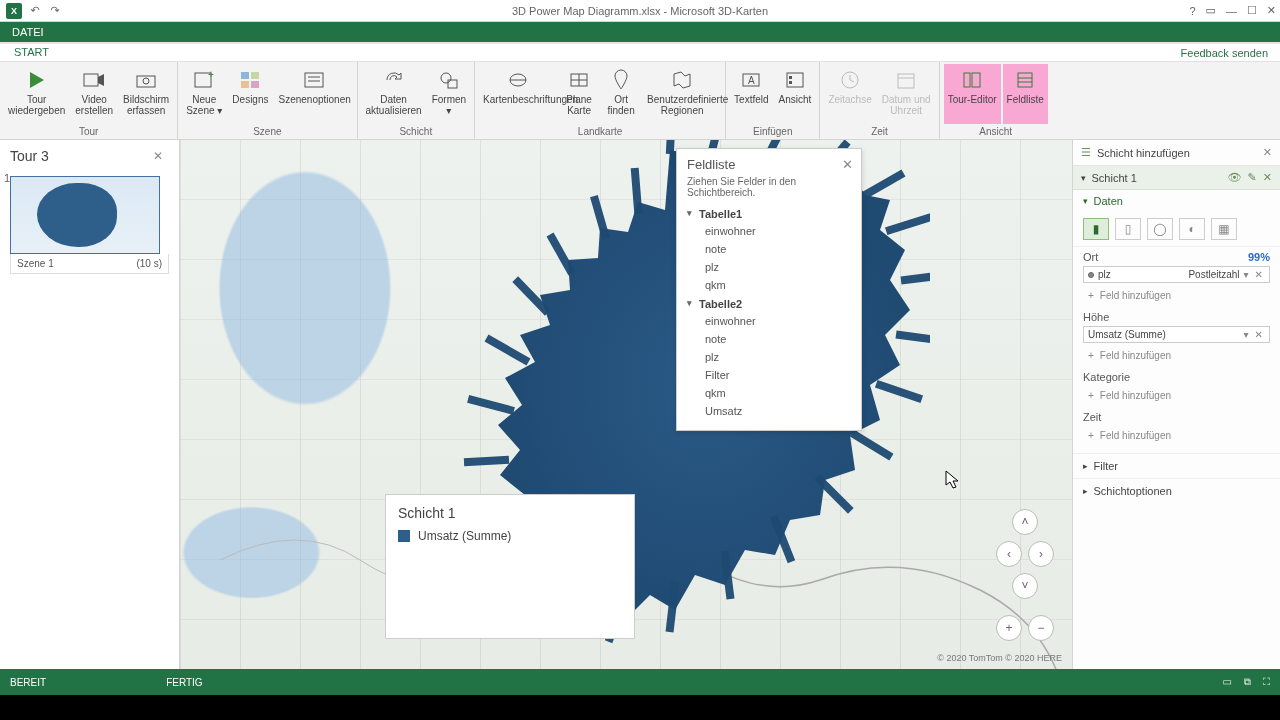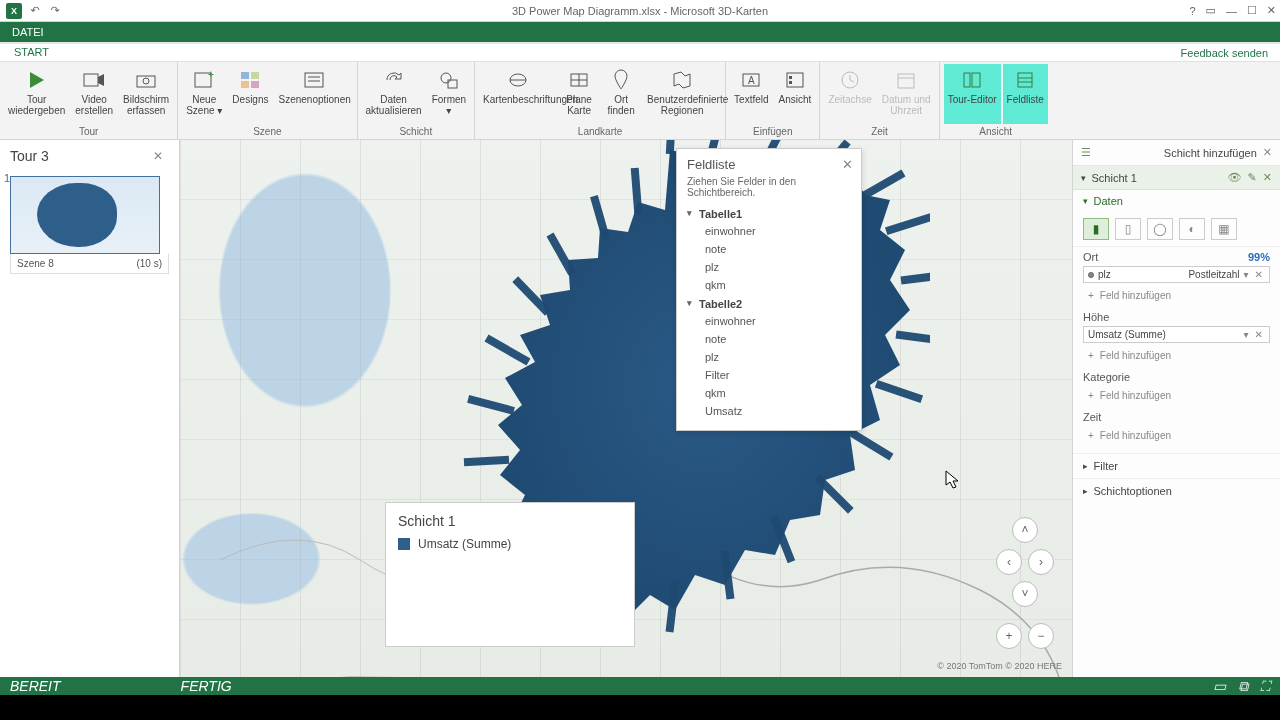--- a/index.html
+++ b/index.html
@@ -17,21 +17,21 @@
 .tab-file { background:#217346; color:#fff; font-size:11px; padding:4px 12px; cursor:pointer;}
 .tab-start { font-size:11px; padding:4px 14px; color:#217346; border-bottom:2px solid #217346; cursor:pointer;}
 .ribbon { height:78px; background:#f3f3f3; border-bottom:1px solid #d4d4d4; display:flex;}
 .ribbon-group { border-right:1px solid #d4d4d4; display:flex; flex-direction:column; padding:2px 4px 0 4px;}
 .ribbon-group .items { display:flex; flex:1; gap:2px;}
 .ribbon-group .label { text-align:center; font-size:10px; color:#666; padding:2px 0;}
 .ribbon-btn { display:flex; flex-direction:column; align-items:center; justify-content:flex-start; padding:2px 4px; cursor:pointer; min-width:36px;}
 .ribbon-btn .icon { width:32px; height:28px; display:flex; align-items:center; justify-content:center; color:#505050;}
 .ribbon-btn .txt { font-size:10px; color:#444; text-align:center; line-height:11px; max-width:70px; white-space:pre-line;}
 .ribbon-btn.disabled .icon, .ribbon-btn.disabled .txt { color:#bbb;}
-.ribbon-btn.active { background:#5eead4;}
+.ribbon-btn.active { background:#f9a8d4;}
 .workspace { flex:1; display:flex; min-height:0; position:relative;}
 .tour-pane { width:180px; border-right:1px solid #d4d4d4; background:#fff; display:flex; flex-direction:column;}
 .tour-pane .hdr { display:flex; justify-content:space-between; align-items:center; padding:8px 16px 4px 10px; font-size:14px; color:#444;}
 .tour-pane .hdr .close {cursor:pointer;color:#888;font-size:12px;}
 .scene-thumb { margin:8px 10px; position:relative;}
 .scene-thumb .num { position:absolute; left:-6px; top:-4px; font-size:11px; color:#666;}
 .scene-thumb .img { width:150px; height:78px; border:1px solid #41719c; background:linear-gradient(180deg,#dbe9f5 0%,#e8f0f7 100%); position:relative; overflow:hidden;}
 .scene-thumb .blob { position:absolute; left:26px; top:6px; width:80px; height:64px; background:#2e5f8a; border-radius:50% 45% 48% 52%; filter:blur(.3px);}
 .scene-thumb .cap { display:flex; justify-content:space-between; font-size:10px; color:#555; padding:4px 6px; border:1px solid #ddd; border-top:none;}
 .map-area { flex:1; position:relative; background:#e8eef2; overflow:hidden;}
@@ -56,21 +56,21 @@
 .cursor { position:absolute; left:765px; top:330px; pointer-events:none;}
 .fieldlist { position:absolute; right:210px; top:8px; width:186px; background:#fff; border:1px solid #ccc; box-shadow:0 2px 6px rgba(0,0,0,.15); padding:6px 0 10px 0;}
 .fieldlist .hdr { display:flex; justify-content:space-between; padding:2px 8px 4px 10px; font-size:13px; color:#555;}
 .fieldlist .sub { font-size:10px; color:#666; padding:0 10px 6px 10px;}
 .fieldlist .tbl { font-size:11px; font-weight:bold; color:#444; padding:4px 0 2px 22px; position:relative;}
 .fieldlist .tbl::before { content:"▾"; position:absolute; left:10px; font-size:9px; color:#666;}
 .fieldlist .fld { font-size:11px; color:#555; padding:3px 0 3px 28px; cursor:grab;}
 .layer-pane { width:208px; border-left:1px solid #d4d4d4; background:#fdfdfd; display:flex; flex-direction:column; font-size:11px; color:#444;}
 .layer-pane .top { display:flex; align-items:center; gap:6px; padding:6px 8px; border-bottom:1px solid #e4e4e4;}
 .layer-pane .top .close { margin-left:auto; cursor:pointer; color:#888;}
-.layer-pane .addbtn { flex:1; text-align:right;}
+.layer-pane .addbtn { flex:1; text-align:left;}
 .layer-hdr { background:#eaf1e8; display:flex; align-items:center; gap:6px; padding:5px 8px; border-bottom:1px solid #d9e3d6;}
 .layer-hdr .exp { font-size:9px; cursor:pointer;}
 .layer-hdr .name { flex:1;}
 .layer-hdr .ic { cursor:pointer; color:#6b8e5a; font-size:11px;}
 .section { border-bottom:1px solid #eee;}
 .section .sh { padding:5px 10px; color:#2a6b2a; font-size:11px; display:flex; align-items:center; gap:6px; cursor:pointer;}
 .section .sh .exp { font-size:9px;}
 .vizrow { display:flex; gap:6px; padding:6px 10px;}
 .viz { width:26px; height:22px; border:1px solid #ccc; background:#fdfdfd; display:flex; align-items:center; justify-content:center; cursor:pointer; color:#888; font-size:12px;}
 .viz.sel { background:#dfeeda; border-color:#8fbf7f; color:#2a6b2a;}
@@ -78,21 +78,21 @@
 .prop .ph { display:flex; justify-content:space-between; font-size:11px; color:#555; margin-bottom:3px;}
 .prop .ph .pct { color:#2a6bbf; cursor:pointer;font-weight:bold;}
 .chip { display:flex; align-items:center; gap:4px; background:#fff; border:1px solid #ccc; padding:2px 4px; font-size:10px; margin-bottom:3px;}
 .chip .dot { width:6px; height:6px; border-radius:50%; background:#888; border:1px solid #666;}
 .chip .nm { flex:1;}
 .chip .dd { cursor:pointer; color:#888;}
 .chip .x { cursor:pointer; color:#888; padding:0 2px;}
 .addf { display:flex; align-items:center; gap:6px; color:#888; font-size:10px; padding:3px 4px; border:1px dashed transparent; cursor:pointer;}
 .collapse-row { padding:6px 10px; display:flex; align-items:center; gap:6px; border-top:1px solid #eee; cursor:pointer;}
 .collapse-row .exp { font-size:9px;}
-.statusbar { height:18px; background:#217346; color:#fff; display:flex; align-items:center; font-size:14px; padding:0 10px; gap:120px;font-style:italic;}
+.statusbar { height:26px; background:#217346; color:#fff; display:flex; align-items:center; font-size:10px; padding:0 10px; gap:120px;}
 .statusbar .right { margin-left:auto; display:flex; gap:12px;}
 .statusbar .sbtn { cursor:pointer; opacity:.9;}
 svg { display:block;}
 </style>
 </head>
 <body>
 
 <div class="app">
 
   <div class="titlebar">
@@ -335,21 +335,21 @@
       <div class="hdr">
         <span>Tour 3</span>
         <span class="close">✕</span>
       </div>
       <div class="scene-thumb">
         <div class="num">1</div>
         <div class="img">
             <div class="blob"></div>
           </div>
         <div class="cap">
-          <span>Szene 8</span>
+          <span>Szene 1</span>
           <span>(10 s)</span>
         </div>
       </div>
     </div>
 
     <div class="map-area">
       <div class="map-bg"></div>
       <div class="map-lines"></div>
       <svg class="map-borders" width="100%" height="100%">
         <path d="M40 420 Q120 380 180 420 Q240 460 300 440" stroke="#bbb" fill="none" stroke-width="1"></path>

